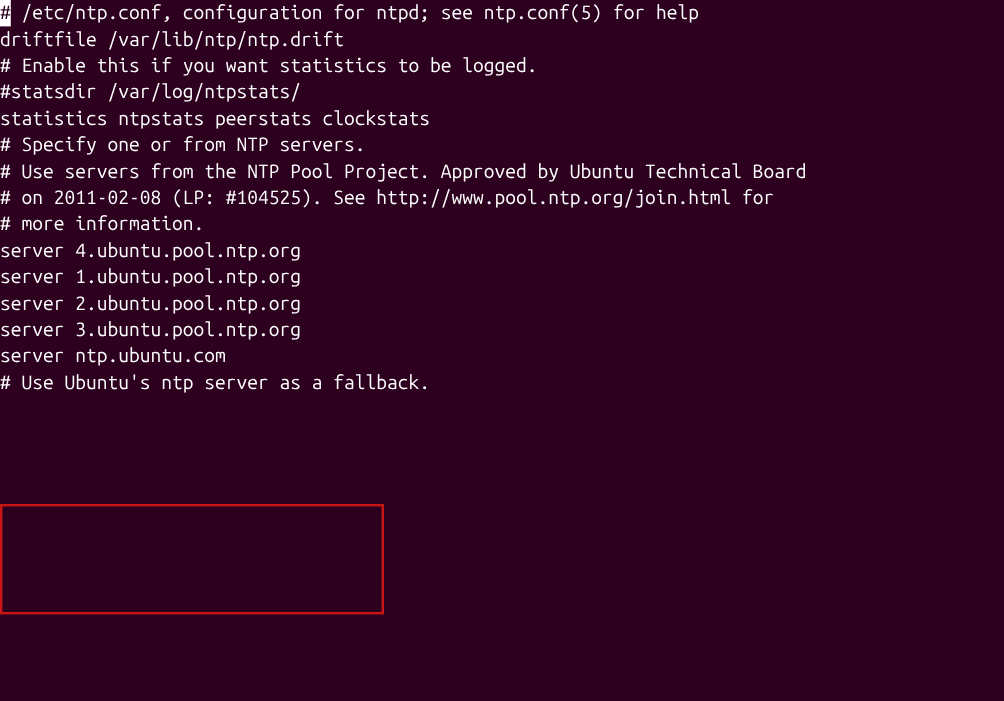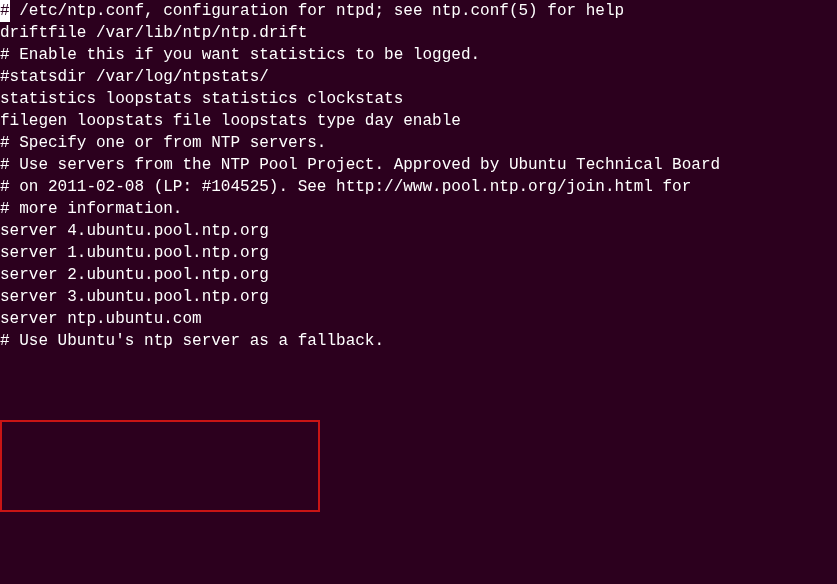--- a/index.html
+++ b/index.html
@@ -17,21 +17,20 @@
       height: 584px;
       overflow: hidden;
       position: relative;
     }
     .terminal {
       padding: 0;
     }
     .line {
       white-space: pre;
       color: #ffffff;
-      font-family: Liberation Mono, monospace;
     }
     .cursor {
       display: inline-block;
       background-color: #ffffff;
       color: #2c001e;
     }
     .highlight-box {
       position: absolute;
       border: 2px solid #c81515;
       pointer-events: none;
@@ -42,22 +41,21 @@
 
 <div class="terminal">
   <div class="line"><span class="cursor">#</span><span> /etc/ntp.conf, configuration for ntpd; see ntp.conf(5) for help</span></div>
   <div class="line"></div>
   <div class="line">driftfile /var/lib/ntp/ntp.drift</div>
   <div class="line"></div>
   <div class="line"></div>
   <div class="line"># Enable this if you want statistics to be logged.</div>
   <div class="line">#statsdir /var/log/ntpstats/</div>
   <div class="line"></div>
-  <div class="line">statistics loopstats statistics clockstats</div>
-  <div class="line">filegen loopstats file loopstats type day enable</div>
+  <div class="line">statistics ntpstats peerstats clockstats</div>
   <div class="line"></div>
   <div class="line"># Specify one or from NTP servers.</div>
   <div class="line"></div>
   <div class="line"># Use servers from the NTP Pool Project. Approved by Ubuntu Technical Board</div>
   <div class="line"># on 2011-02-08 (LP: #104525). See http://www.pool.ntp.org/join.html for</div>
   <div class="line"># more information.</div>
   <div class="line">server 4.ubuntu.pool.ntp.org</div>
   <div class="line">server 1.ubuntu.pool.ntp.org</div>
   <div class="line">server 2.ubuntu.pool.ntp.org</div>
   <div class="line">server 3.ubuntu.pool.ntp.org</div>

